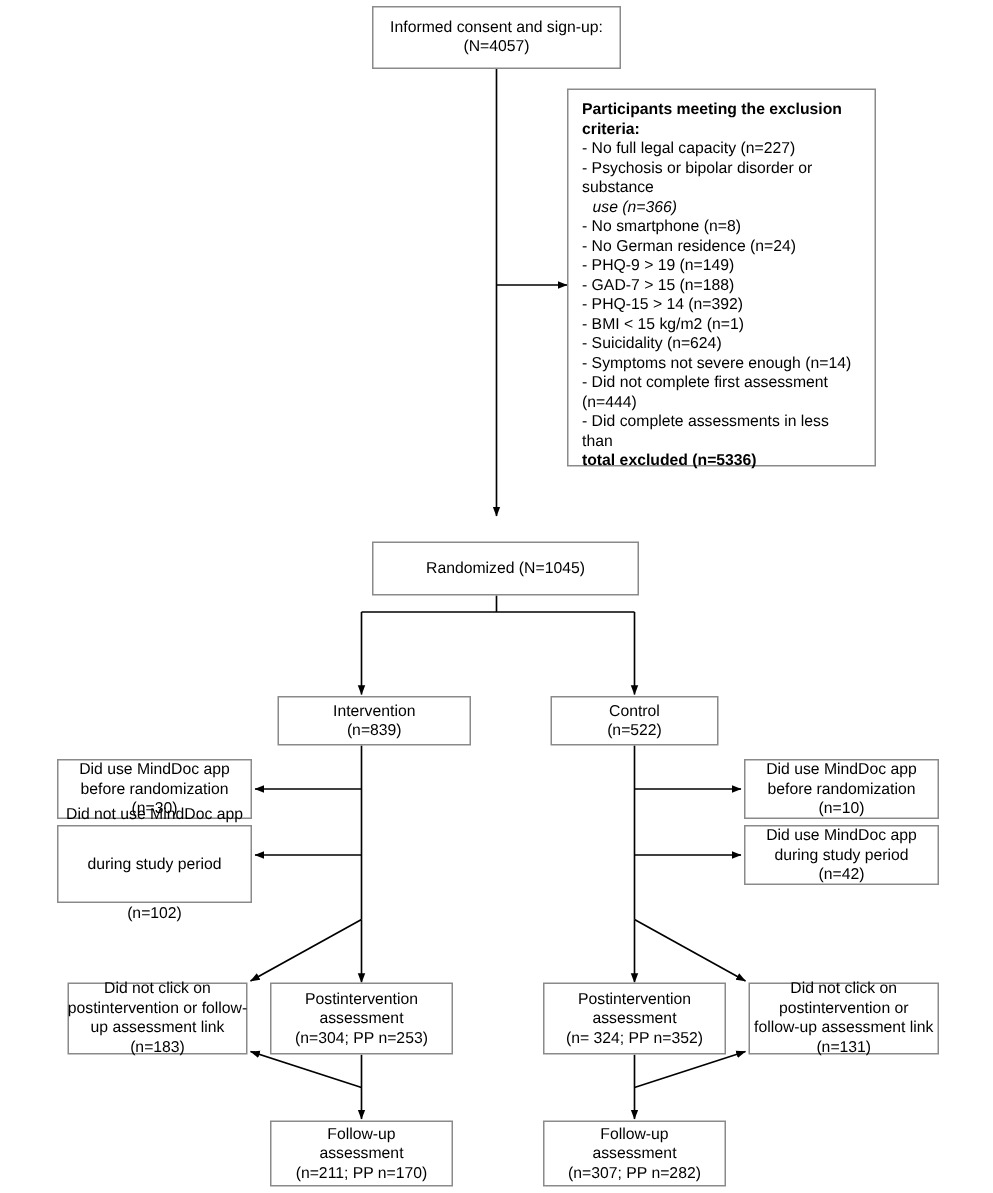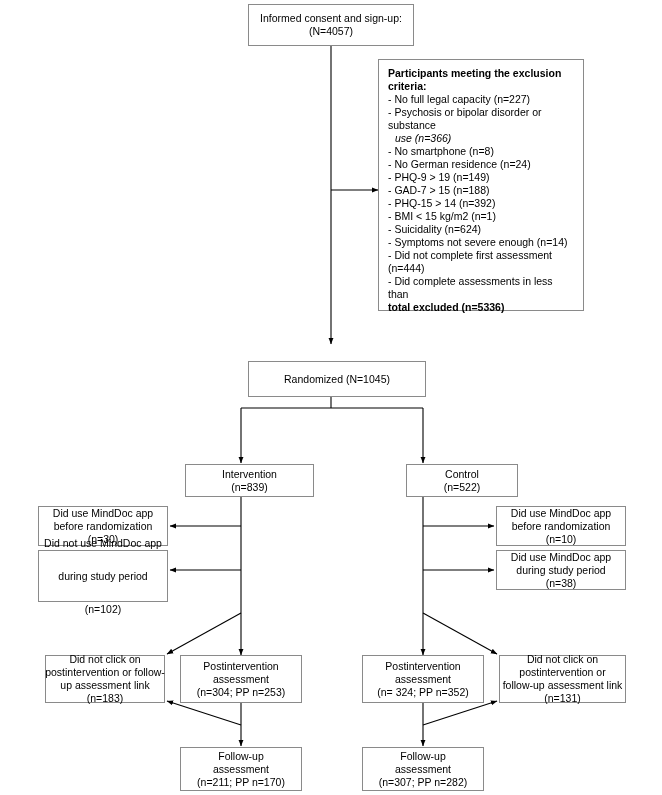--- a/index.html
+++ b/index.html
@@ -138,21 +138,21 @@
 
   <div class="box" style="left:248px; top:344px; width:178px; height:36px;margin-top:17px;">
     <span class="ln">Randomized (N=1045)</span>
   </div>
 
   <div class="box" style="left:185px; top:464px; width:129px; height:33px;">
     <span class="ln">Intervention</span>
     <span class="ln">(n=839)</span>
   </div>
 
-  <div class="box" style="left:367px; top:464px; width:112px; height:33px;margin-left:39px;">
+  <div class="box" style="left:367px; top:464px; width:112px; height:33px;">
     <span class="ln">Control</span>
     <span class="ln">(n=522)</span>
   </div>
 
   <div class="box" style="left:38px; top:506px; width:130px; height:40px;">
     <span class="ln">Did use MindDoc app</span>
     <span class="ln">before randomization</span>
     <span class="ln">(n=30)</span>
   </div>
 
@@ -164,21 +164,21 @@
 
   <div class="box" style="left:496px; top:506px; width:130px; height:40px;">
     <span class="ln">Did use MindDoc app</span>
     <span class="ln">before randomization</span>
     <span class="ln">(n=10)</span>
   </div>
 
   <div class="box" style="left:496px; top:550px; width:130px; height:40px;">
     <span class="ln">Did use MindDoc app</span>
     <span class="ln">during study period</span>
-    <span class="ln">(n=38)</span>
+    <span class="ln">(n=42)</span>
   </div>
 
   <div class="box" style="left:45px; top:655px; width:120px; height:48px;">
     <span class="ln">Did not click on</span>
     <span class="ln">postintervention or follow-</span>
     <span class="ln">up assessment link</span>
     <span class="ln">(n=183)</span>
   </div>
 
   <div class="box" style="left:180px; top:655px; width:122px; height:48px;">

